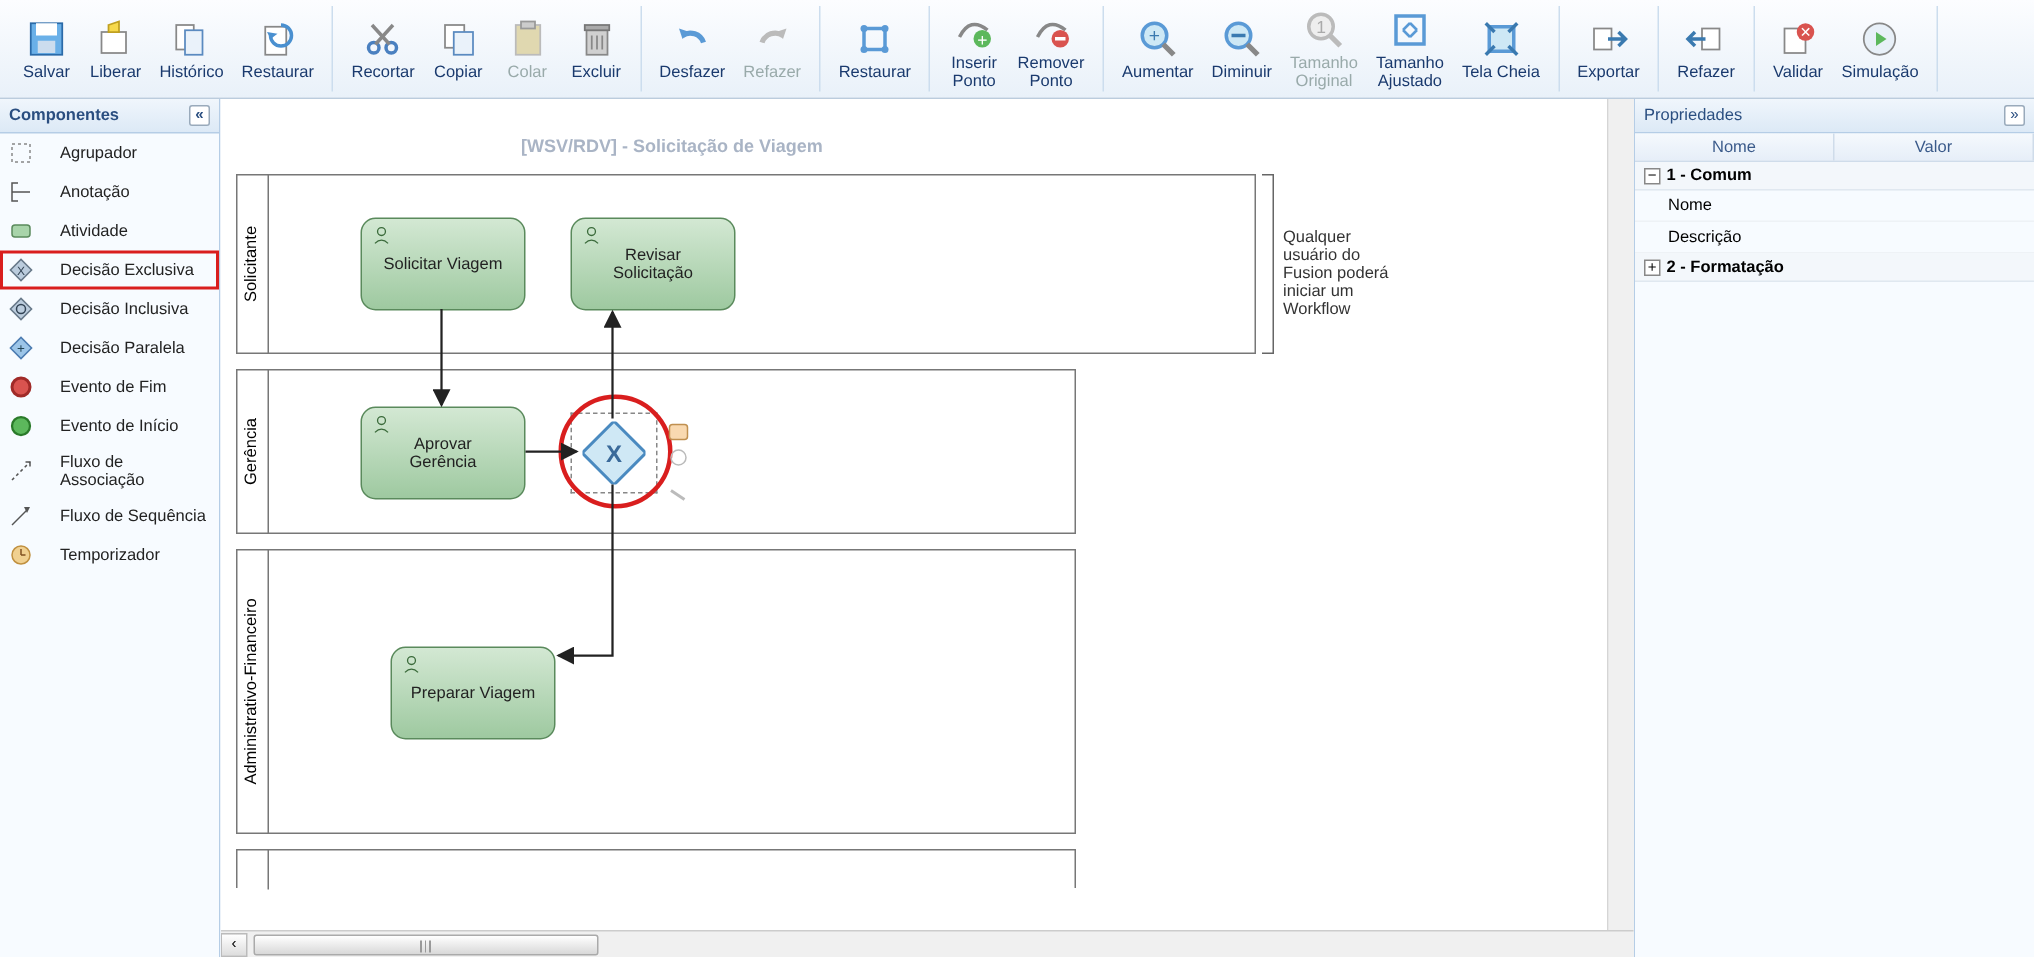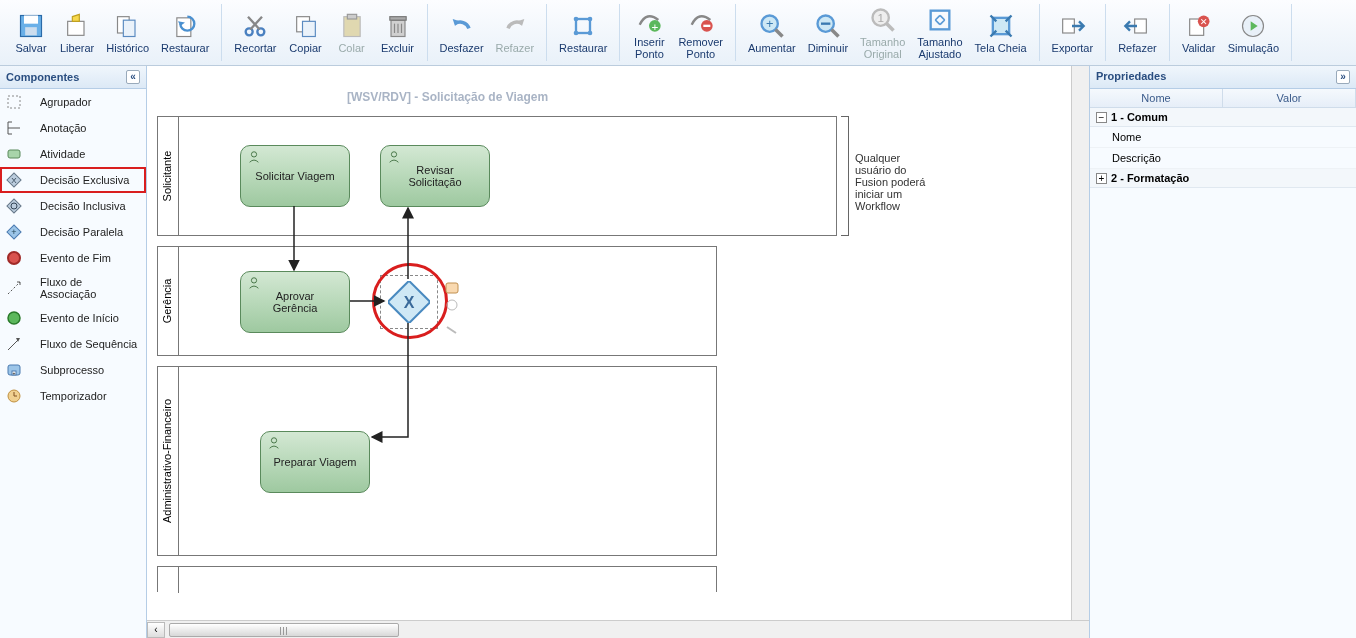--- a/index.html
+++ b/index.html
@@ -36,21 +36,21 @@
 .bpmn-task .user-ico { position: absolute; top: 4px; left: 6px; width: 14px; height: 14px; }
 .gateway { position: absolute; width: 42px; height: 42px; }
 .gateway svg { width: 100%; height: 100%; }
 .selection-box { position: absolute; border: 1px dashed #888; }
 .red-circle { position: absolute; border: 3px solid #d91e1e; border-radius: 50%; }
 .lane-note { position: absolute; font-size: 11px; color: #333; width: 80px; }
 .bracket { position: absolute; border: 1px solid #666; border-left: none; width: 8px; }
 
 
 .props { width: 266px; background: #f7fbff; display: flex; flex-direction: column; }
-.props-header { background: linear-gradient(#f0f6fc,#dce9f6); border-bottom: 1px solid #b5cde6; padding: 4px 6px; font-weight: bold; color: #2a4e80; display: flex; justify-content: space-between; }
+.props-header { background: linear-gradient(#f0f6fc,#dce9f6); border-bottom: 1px solid #b5cde6; padding: 4px 6px; font-weight: normal; color: #2a4e80; display: flex; justify-content: space-between; align-items: center; }
 .props-header .collapse { border: 1px solid #9ab; border-radius: 2px; width: 14px; height: 14px; font-size: 10px; text-align: center; line-height: 12px; background: #fff; }
 .props-cols { display: flex; background: linear-gradient(#f5f9fd,#e6eef8); border-bottom: 1px solid #cfdcea; }
 .props-cols div { flex: 1; text-align: center; padding: 3px; font-size: 11px; color: #4a6; color: #3a5a8a; border-right: 1px solid #cfdcea; }
 .prop-group { padding: 3px 6px; border-bottom: 1px solid #e0e8f0; background: #f3f7fb; font-weight: bold; }
 .prop-group .toggle { display: inline-block; width: 11px; height: 11px; border: 1px solid #888; text-align: center; line-height: 9px; font-size: 10px; margin-right: 4px; background: #fff; font-weight: normal; }
 .prop-row { padding: 4px 22px; border-bottom: 1px solid #eef2f6; }
 
 
 .hscroll { position: absolute; bottom: 0; left: 0; right: 0; height: 18px; background: #f0f0f0; border-top: 1px solid #ccc; display: flex; align-items: center; }
 .hscroll .arrow { width: 18px; height: 16px; border: 1px solid #bbb; background: linear-gradient(#fff,#ddd); text-align: center; font-size: 10px; line-height: 14px; }
@@ -348,45 +348,37 @@
           <span>Decisão Paralela</span>
         </div>
         <div class="comp-item">
           <div class="comp-ico"><svg viewBox="0 0 16 16">
               <circle cx="8" cy="8" r="6" fill="#d9534f" stroke="#a02a28" stroke-width="2"></circle>
             </svg></div>
           <span>Evento de Fim</span>
         </div>
         <div class="comp-item">
           <div class="comp-ico"><svg viewBox="0 0 16 16">
+              <circle cx="8" cy="8" r="6" fill="#5cb85c" stroke="#2a7a2a" stroke-width="1.5"></circle>
+            </svg></div>
+          <span>Evento de Início</span>
+        </div>
+        <div class="comp-item">
+          <div class="comp-ico"><svg viewBox="0 0 16 16">
               <line x1="2" y1="14" x2="14" y2="2" stroke="#555" stroke-dasharray="2 2"></line>
               <path d="M11 2 L14 2 L14 5" fill="none" stroke="#555"></path>
             </svg></div>
           <span>Fluxo de Associação</span>
         </div>
         <div class="comp-item">
           <div class="comp-ico"><svg viewBox="0 0 16 16">
-              <circle cx="8" cy="8" r="6" fill="#5cb85c" stroke="#2a7a2a" stroke-width="1.5"></circle>
-            </svg></div>
-          <span>Evento de Início</span>
-        </div>
-        <div class="comp-item">
-          <div class="comp-ico"><svg viewBox="0 0 16 16">
               <line x1="2" y1="14" x2="12" y2="4" stroke="#555"></line>
               <path d="M10 2 L14 2 L12 6 Z" fill="#555"></path>
             </svg></div>
           <span>Fluxo de Sequência</span>
-        </div>
-        <div class="comp-item">
-          <div class="comp-ico"><svg viewBox="0 0 16 16">
-              <rect x="2" y="3" width="12" height="10" rx="2" fill="#9cc5e8" stroke="#4a7ab0"></rect>
-              <rect x="6" y="9" width="4" height="4" fill="#fff" stroke="#4a7ab0"></rect>
-              <text x="8" y="13" text-anchor="middle" font-size="5">+</text>
-            </svg></div>
-          <span>Subprocesso</span>
         </div>
         <div class="comp-item">
           <div class="comp-ico"><svg viewBox="0 0 16 16">
               <circle cx="8" cy="8" r="6" fill="#f0d090" stroke="#c09040"></circle>
               <line x1="8" y1="8" x2="8" y2="4" stroke="#805020"></line>
               <line x1="8" y1="8" x2="11" y2="8" stroke="#805020"></line>
             </svg></div>
           <span>Temporizador</span>
         </div>
       </div>

